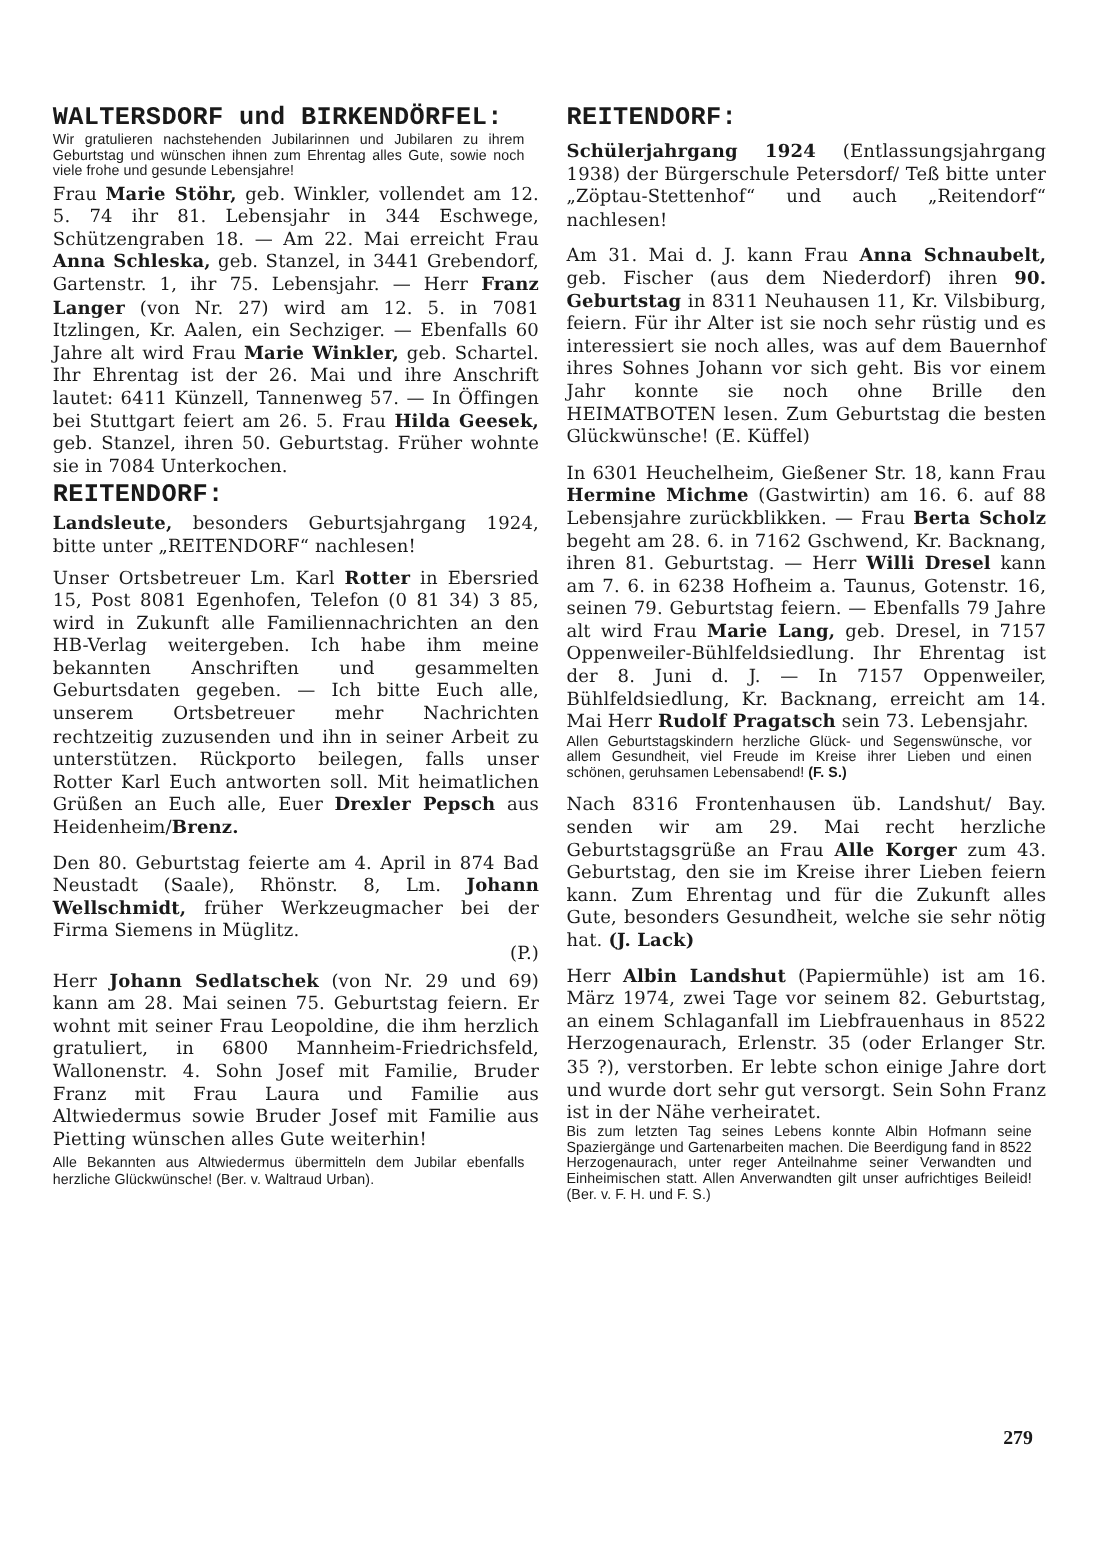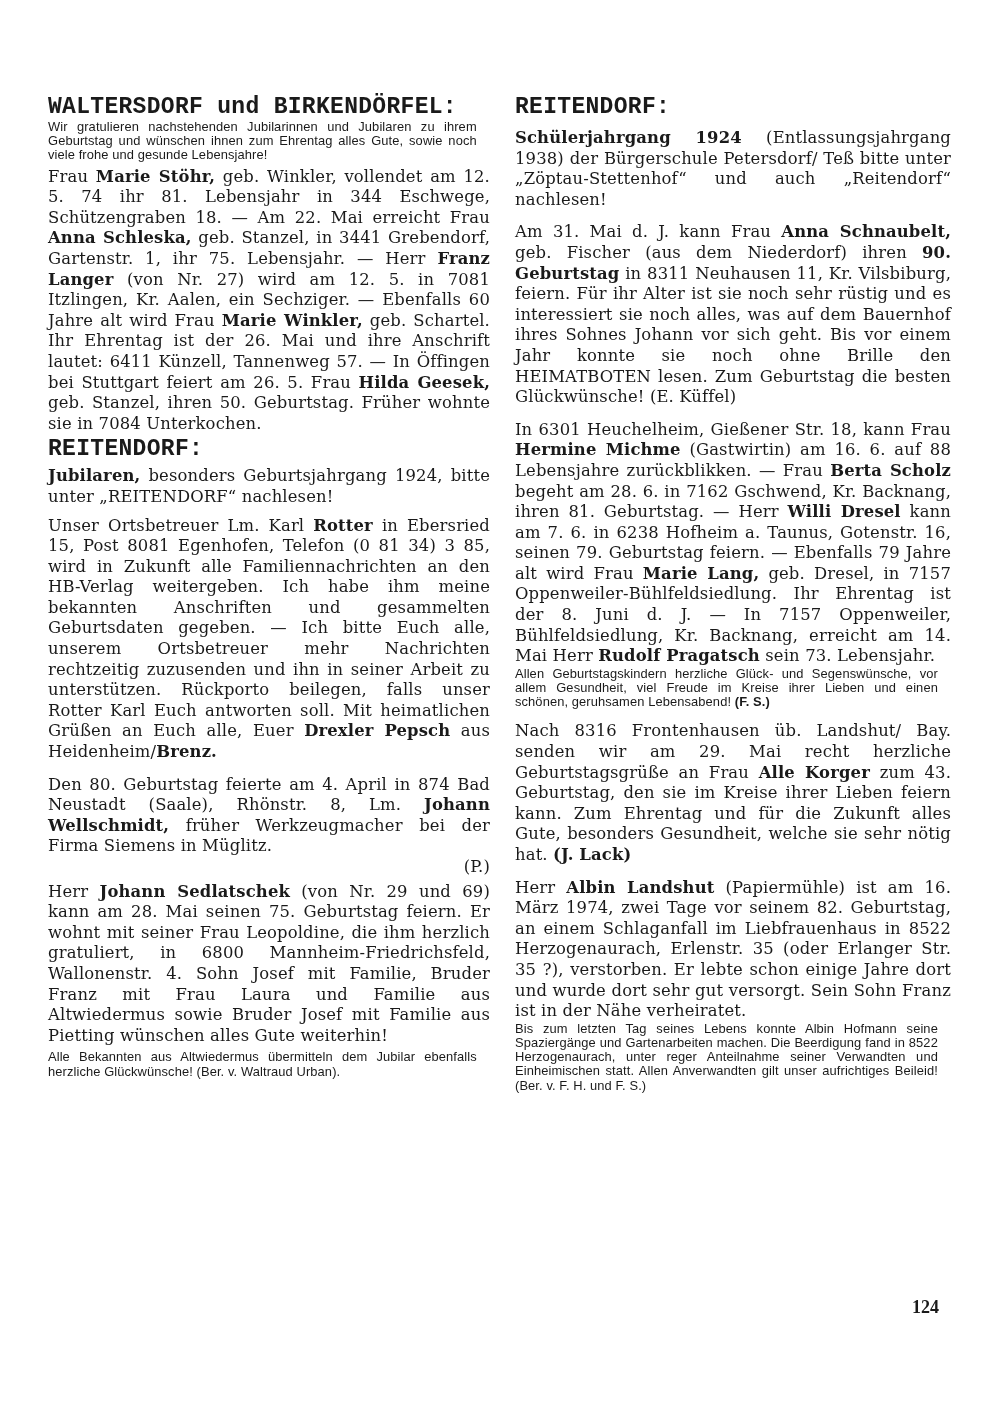--- a/index.html
+++ b/index.html
@@ -48,21 +48,21 @@
   <p class="small">Wir gratulieren nachstehenden Jubilarinnen und Jubilaren zu ihrem Geburtstag und wünschen ihnen zum Ehrentag alles Gute, sowie noch viele frohe und gesunde Lebensjahre!</p>
   <div class="gap-s"></div>
   <p class="body">
     <span>Frau </span><span class="b">Marie Stöhr,</span><span> geb. Winkler, vollendet am 12. 5. 74 ihr 81. Lebensjahr in 344 Eschwege, Schützengraben 18. — Am 22. Mai erreicht Frau </span><span class="b">Anna Schleska,</span><span> geb. Stanzel, in 3441 Grebendorf, Gartenstr. 1, ihr 75. Lebensjahr. — Herr </span><span class="b">Franz Langer</span><span> (von Nr. 27) wird am 12. 5. in 7081 Itzlingen, Kr. Aalen, ein Sechziger. — Ebenfalls 60 Jahre alt wird Frau </span><span class="b">Marie Winkler,</span><span> geb. Schartel. Ihr Ehrentag ist der 26. Mai und ihre Anschrift lautet: 6411 Künzell, Tannenweg 57. — In Öffingen bei Stuttgart feiert am 26. 5. Frau </span><span class="b">Hilda Geesek,</span><span> geb. Stanzel, ihren 50. Geburtstag. Früher wohnte sie in 7084 Unterkochen.</span>
   </p>
 
   <div class="gap-s"></div>
   <h2 class="heading">REITENDORF:</h2>
   <div class="gap-s"></div>
   <p class="body">
-    <span class="b">Jubilaren,</span><span> besonders Geburtsjahrgang 1924, bitte unter „REITENDORF“ nachlesen!</span>
+    <span class="b">Landsleute,</span><span> besonders Geburtsjahrgang 1924, bitte unter „REITENDORF“ nachlesen!</span>
   </p>
   <div class="gap-m"></div>
   <p class="body">
     <span>Unser Ortsbetreuer Lm. Karl </span><span class="b">Rotter</span><span> in Ebersried 15, Post 8081 Egenhofen, Telefon (0 81 34) 3 85, wird in Zukunft alle Familiennachrichten an den HB-Verlag weitergeben. Ich habe ihm meine bekannten Anschriften und gesammelten Geburtsdaten gegeben. — Ich bitte Euch alle, unserem Ortsbetreuer mehr Nachrichten rechtzeitig zuzusenden und ihn in seiner Arbeit zu unterstützen. Rückporto beilegen, falls unser Rotter Karl Euch antworten soll. Mit heimatlichen Grüßen an Euch alle, Euer </span><span class="b">Drexler Pepsch</span><span> aus Heidenheim/</span><span class="b">Brenz.</span>
   </p>
   <div class="gap-l"></div>
   <p class="body">
     <span>Den 80. Geburtstag feierte am 4. April in 874 Bad Neustadt (Saale), Rhönstr. 8, Lm. </span><span class="b">Johann Wellschmidt,</span><span> früher Werkzeugmacher bei der Firma Siemens in Müglitz.</span>
     <span class="right-sig">(P.)</span>
   </p>
@@ -96,13 +96,13 @@
   <p class="body">
     <span>Nach 8316 Frontenhausen üb. Landshut/ Bay. senden wir am 29. Mai recht herzliche Geburtstagsgrüße an Frau </span><span class="b">Alle Korger</span><span> zum 43. Geburtstag, den sie im Kreise ihrer Lieben feiern kann. Zum Ehrentag und für die Zukunft alles Gute, besonders Gesundheit, welche sie sehr nötig hat. </span><span class="b">(J. Lack)</span>
   </p>
   <div class="gap-l"></div>
   <p class="body">
     <span>Herr </span><span class="b">Albin Landshut</span><span> (Papiermühle) ist am 16. März 1974, zwei Tage vor seinem 82. Geburtstag, an einem Schlaganfall im Liebfrauenhaus in 8522 Herzogenaurach, Erlenstr. 35 (oder Erlanger Str. 35 ?), verstorben. Er lebte schon einige Jahre dort und wurde dort sehr gut versorgt. Sein Sohn Franz ist in der Nähe verheiratet.</span>
   </p>
   <p class="small">Bis zum letzten Tag seines Lebens konnte Albin Hofmann seine Spaziergänge und Gartenarbeiten machen. Die Beerdigung fand in 8522 Herzogenaurach, unter reger Anteilnahme seiner Verwandten und Einheimischen statt. Allen Anverwandten gilt unser aufrichtiges Beileid! (Ber. v. F. H. und F. S.)</p>
 </div>
 
-<div class="pagenum">124</div>
+<div class="pagenum">279</div>
 
 </body></html>

